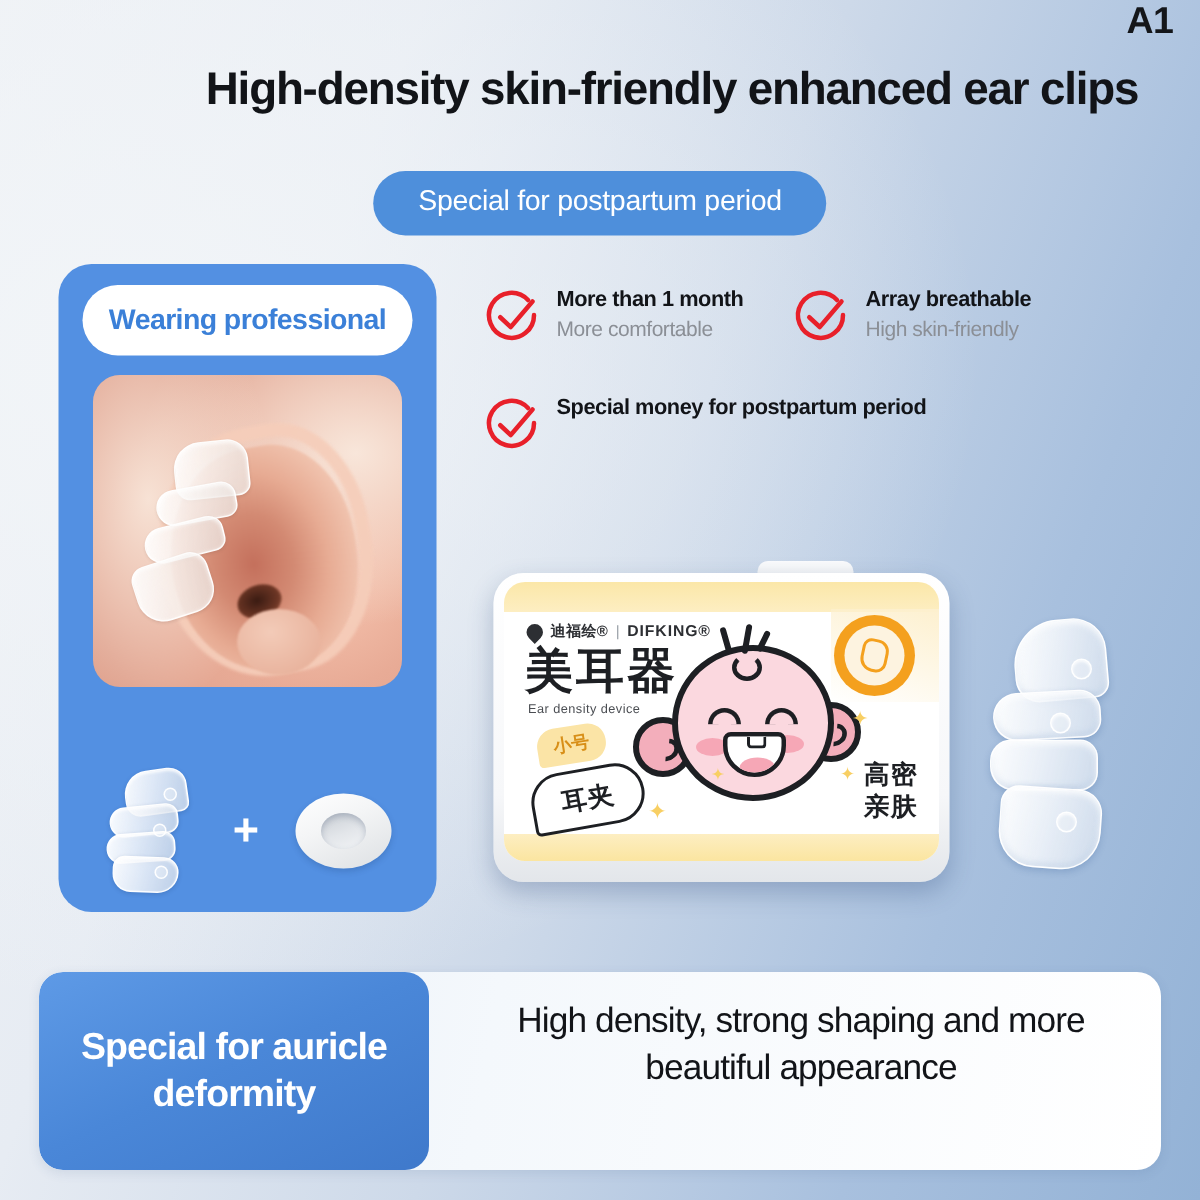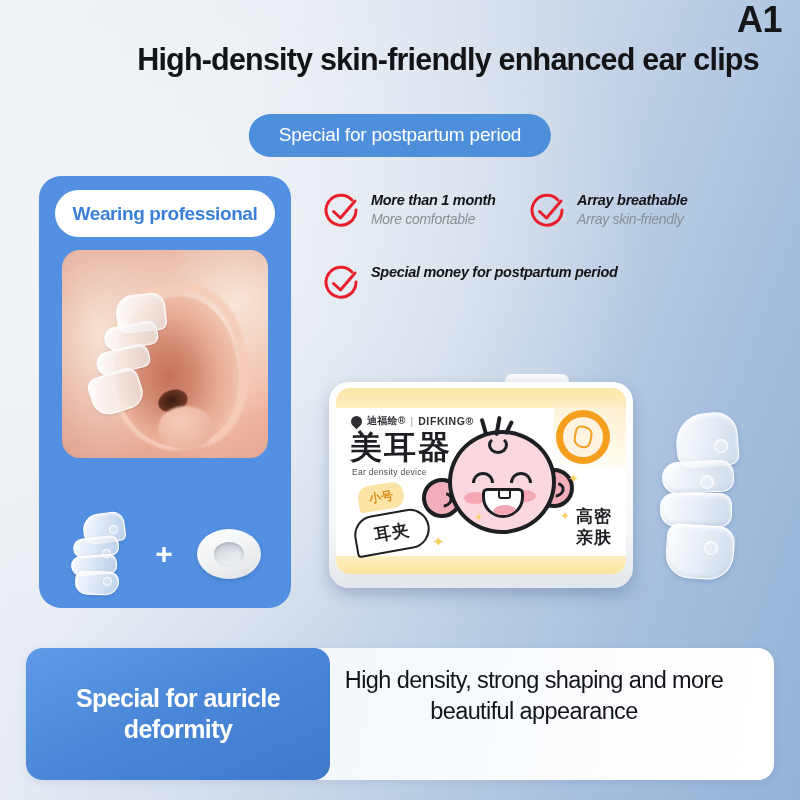--- a/index.html
+++ b/index.html
@@ -20,21 +20,21 @@
       radial-gradient(ellipse 900px 700px at 12% 30%, #f2f5f8 0%, rgba(242,245,248,0) 62%),
       linear-gradient(110deg, #eef1f5 0%, #e7ecf3 26%, #cdd9e9 52%, #a8c0de 78%, #93b2d6 100%);
     overflow: hidden;
   }
 
   
   .model-code {
     position: absolute;
     top: 2px;
     right: 18px;
-    font-size: 36px;
+    font-size: 25px;
     font-weight: 700;
     color: #14161a;
     letter-spacing: -0.5px;
     line-height: 1;
   }
 
   .headline {
     position: absolute;
     top: 42px;
     left: 0;
@@ -245,21 +245,20 @@
     position: absolute;
     left: 322px;
     top: 190px;
     width: 460px;
   }
   .feat {
     position: absolute;
     display: flex;
     align-items: flex-start;
     gap: 9px;
-    font-style: italic;
   }
   .feat-a { left: 0px;   top: 0px;  }
   .feat-b { left: 206px; top: 0px;  }
   .feat-c { left: 0px;   top: 72px; }
 
   .check-icon { flex: none; width: 40px; height: 40px; margin-top: 1px; }
 
   .feat-text { padding-top: 2px; }
   .feat-title {
     font-size: 14.5px;
@@ -576,21 +575,21 @@
     width: 748px;
     height: 132px;
     border-radius: 16px;
     background: linear-gradient(100deg, #e9eff7 0%, #f4f8fc 40%, #ffffff 100%);
     box-shadow: 0 2px 8px rgba(50,80,130,0.12);
     overflow: hidden;
   }
   .bb-left {
     position: absolute;
     left: 0; top: 0;
-    width: 304px; height: 132px;
+    width: 260px; height: 132px;
     border-radius: 16px;
     background: linear-gradient(155deg, #5e9ae6 0%, #4a87d8 48%, #3f79cb 100%);
     display: flex;
     align-items: center;
     justify-content: center;
   }
   .bb-left span {
     display: block;
     width: 226px;
     text-align: center;
@@ -679,21 +678,21 @@
       </div>
     </div>
 
     <div class="feat feat-b">
       <svg class="check-icon" viewBox="0 0 40 40">
         <path d="M30 9 A15 15 0 1 0 34 19" fill="none" stroke="#e8202a" stroke-width="3" stroke-linecap="round"></path>
         <path d="M11.5 20.5 L18.5 27 L33 10" fill="none" stroke="#e8202a" stroke-width="3" stroke-linecap="round" stroke-linejoin="round"></path>
       </svg>
       <div class="feat-text">
         <div class="feat-title">Array breathable</div>
-        <div class="feat-sub">Array skin-friendly</div>
+        <div class="feat-sub">High skin-friendly</div>
       </div>
     </div>
 
     <div class="feat feat-c">
       <svg class="check-icon" viewBox="0 0 40 40">
         <path d="M30 9 A15 15 0 1 0 34 19" fill="none" stroke="#e8202a" stroke-width="3" stroke-linecap="round"></path>
         <path d="M11.5 20.5 L18.5 27 L33 10" fill="none" stroke="#e8202a" stroke-width="3" stroke-linecap="round" stroke-linejoin="round"></path>
       </svg>
       <div class="feat-text">
         <div class="feat-title">Special money for postpartum period</div>

